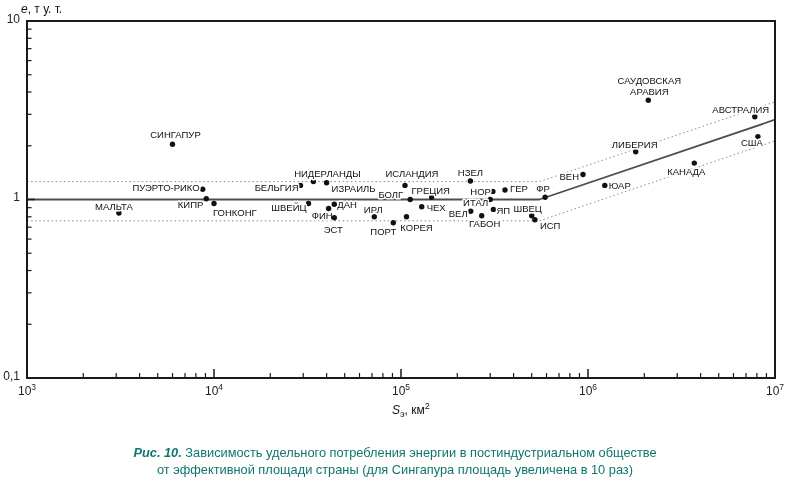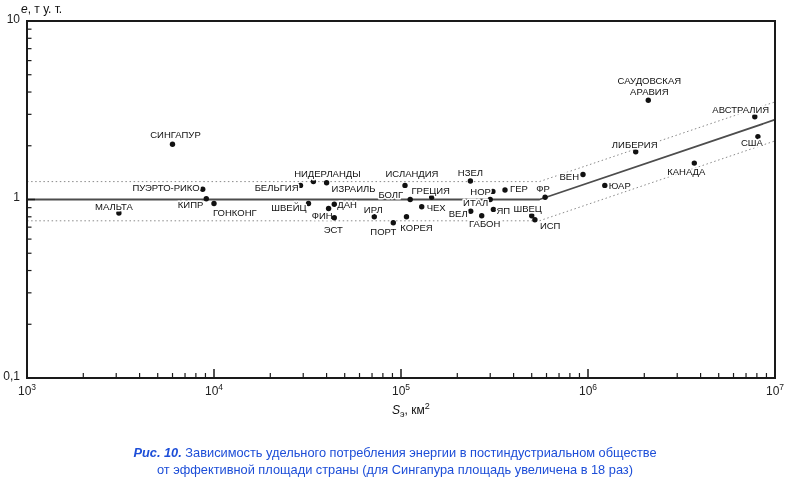--- a/index.html
+++ b/index.html
@@ -3,21 +3,21 @@
 <meta charset="utf-8">
 <style>
   html,body{margin:0;padding:0;background:#ffffff;}
   body{width:790px;height:484px;font-family:"Liberation Sans",sans-serif;color:#111;overflow:hidden;}
   .fig{width:790px;}
   svg{display:block;}
   .tick-label{font-size:12px;fill:#222;font-family:"Liberation Sans",sans-serif;}
   .clabel{font-size:9.5px;fill:#111;font-family:"Liberation Sans",sans-serif;
           paint-order:stroke;stroke:#ffffff;stroke-width:3px;stroke-linejoin:round;}
   .axis-title{font-size:12px;fill:#111;font-family:"Liberation Sans",sans-serif;}
-  .caption{margin-top:18px;text-align:center;font-size:12.8px;line-height:17px;color:#1d4ed8;}
+  .caption{margin-top:18px;text-align:center;font-size:12.8px;line-height:17px;color:#0f766e;}
   .caption .prefix{font-weight:bold;font-style:italic;}
 </style>
 </head>
 <body>
 
 <div class="fig">
   <svg id="chart" width="790" height="426" viewBox="0 0 790 426">
       <polyline points="27.0,199.5 539.4,199.5 775.0,119.7" fill="none" stroke="#4d4d4d" stroke-width="1.8" stroke-dasharray="none" stroke-linejoin="round"></polyline>
       <polyline points="27.0,181.6 539.4,181.6 775.0,101.9" fill="none" stroke="#8a8a8a" stroke-width="1" stroke-dasharray="1.5 2.6" stroke-linejoin="round"></polyline>
       <polyline points="27.0,220.8 539.4,220.8 775.0,140.9" fill="none" stroke="#8a8a8a" stroke-width="1" stroke-dasharray="1.5 2.6" stroke-linejoin="round"></polyline>
@@ -157,15 +157,15 @@
       <text x="686.3" y="175.1" text-anchor="middle" class="clabel">КАНАДА</text>
       <circle cx="754.8" cy="116.7" r="2.7" fill="#111111"></circle>
       <text x="740.8" y="112.7" text-anchor="middle" class="clabel">АВСТРАЛИЯ</text>
       <circle cx="757.9" cy="136.6" r="2.7" fill="#111111"></circle>
       <text x="751.9" y="145.6" text-anchor="middle" class="clabel">США</text>
       <text x="21" y="13" class="axis-title"><tspan font-style="italic">е</tspan><tspan>, т у. т.</tspan></text>
       <text x="392" y="414" class="axis-title" font-size="12.5"><tspan font-style="italic">S</tspan><tspan dy="3" font-size="9">э</tspan><tspan dy="-3">, км</tspan><tspan dy="-5" font-size="9">2</tspan></text>
     </svg>
   <div class="caption">
     <div><span class="prefix">Рис. 10.</span><span> Зависимость удельного потребления энергии в постиндустриальном обществе</span></div>
-    <div><span>от эффективной площади страны (для Сингапура площадь увеличена в 18 раз)</span></div>
+    <div><span>от эффективной площади страны (для Сингапура площадь увеличена в 10 раз)</span></div>
   </div>
 </div>
 
 </body></html>

